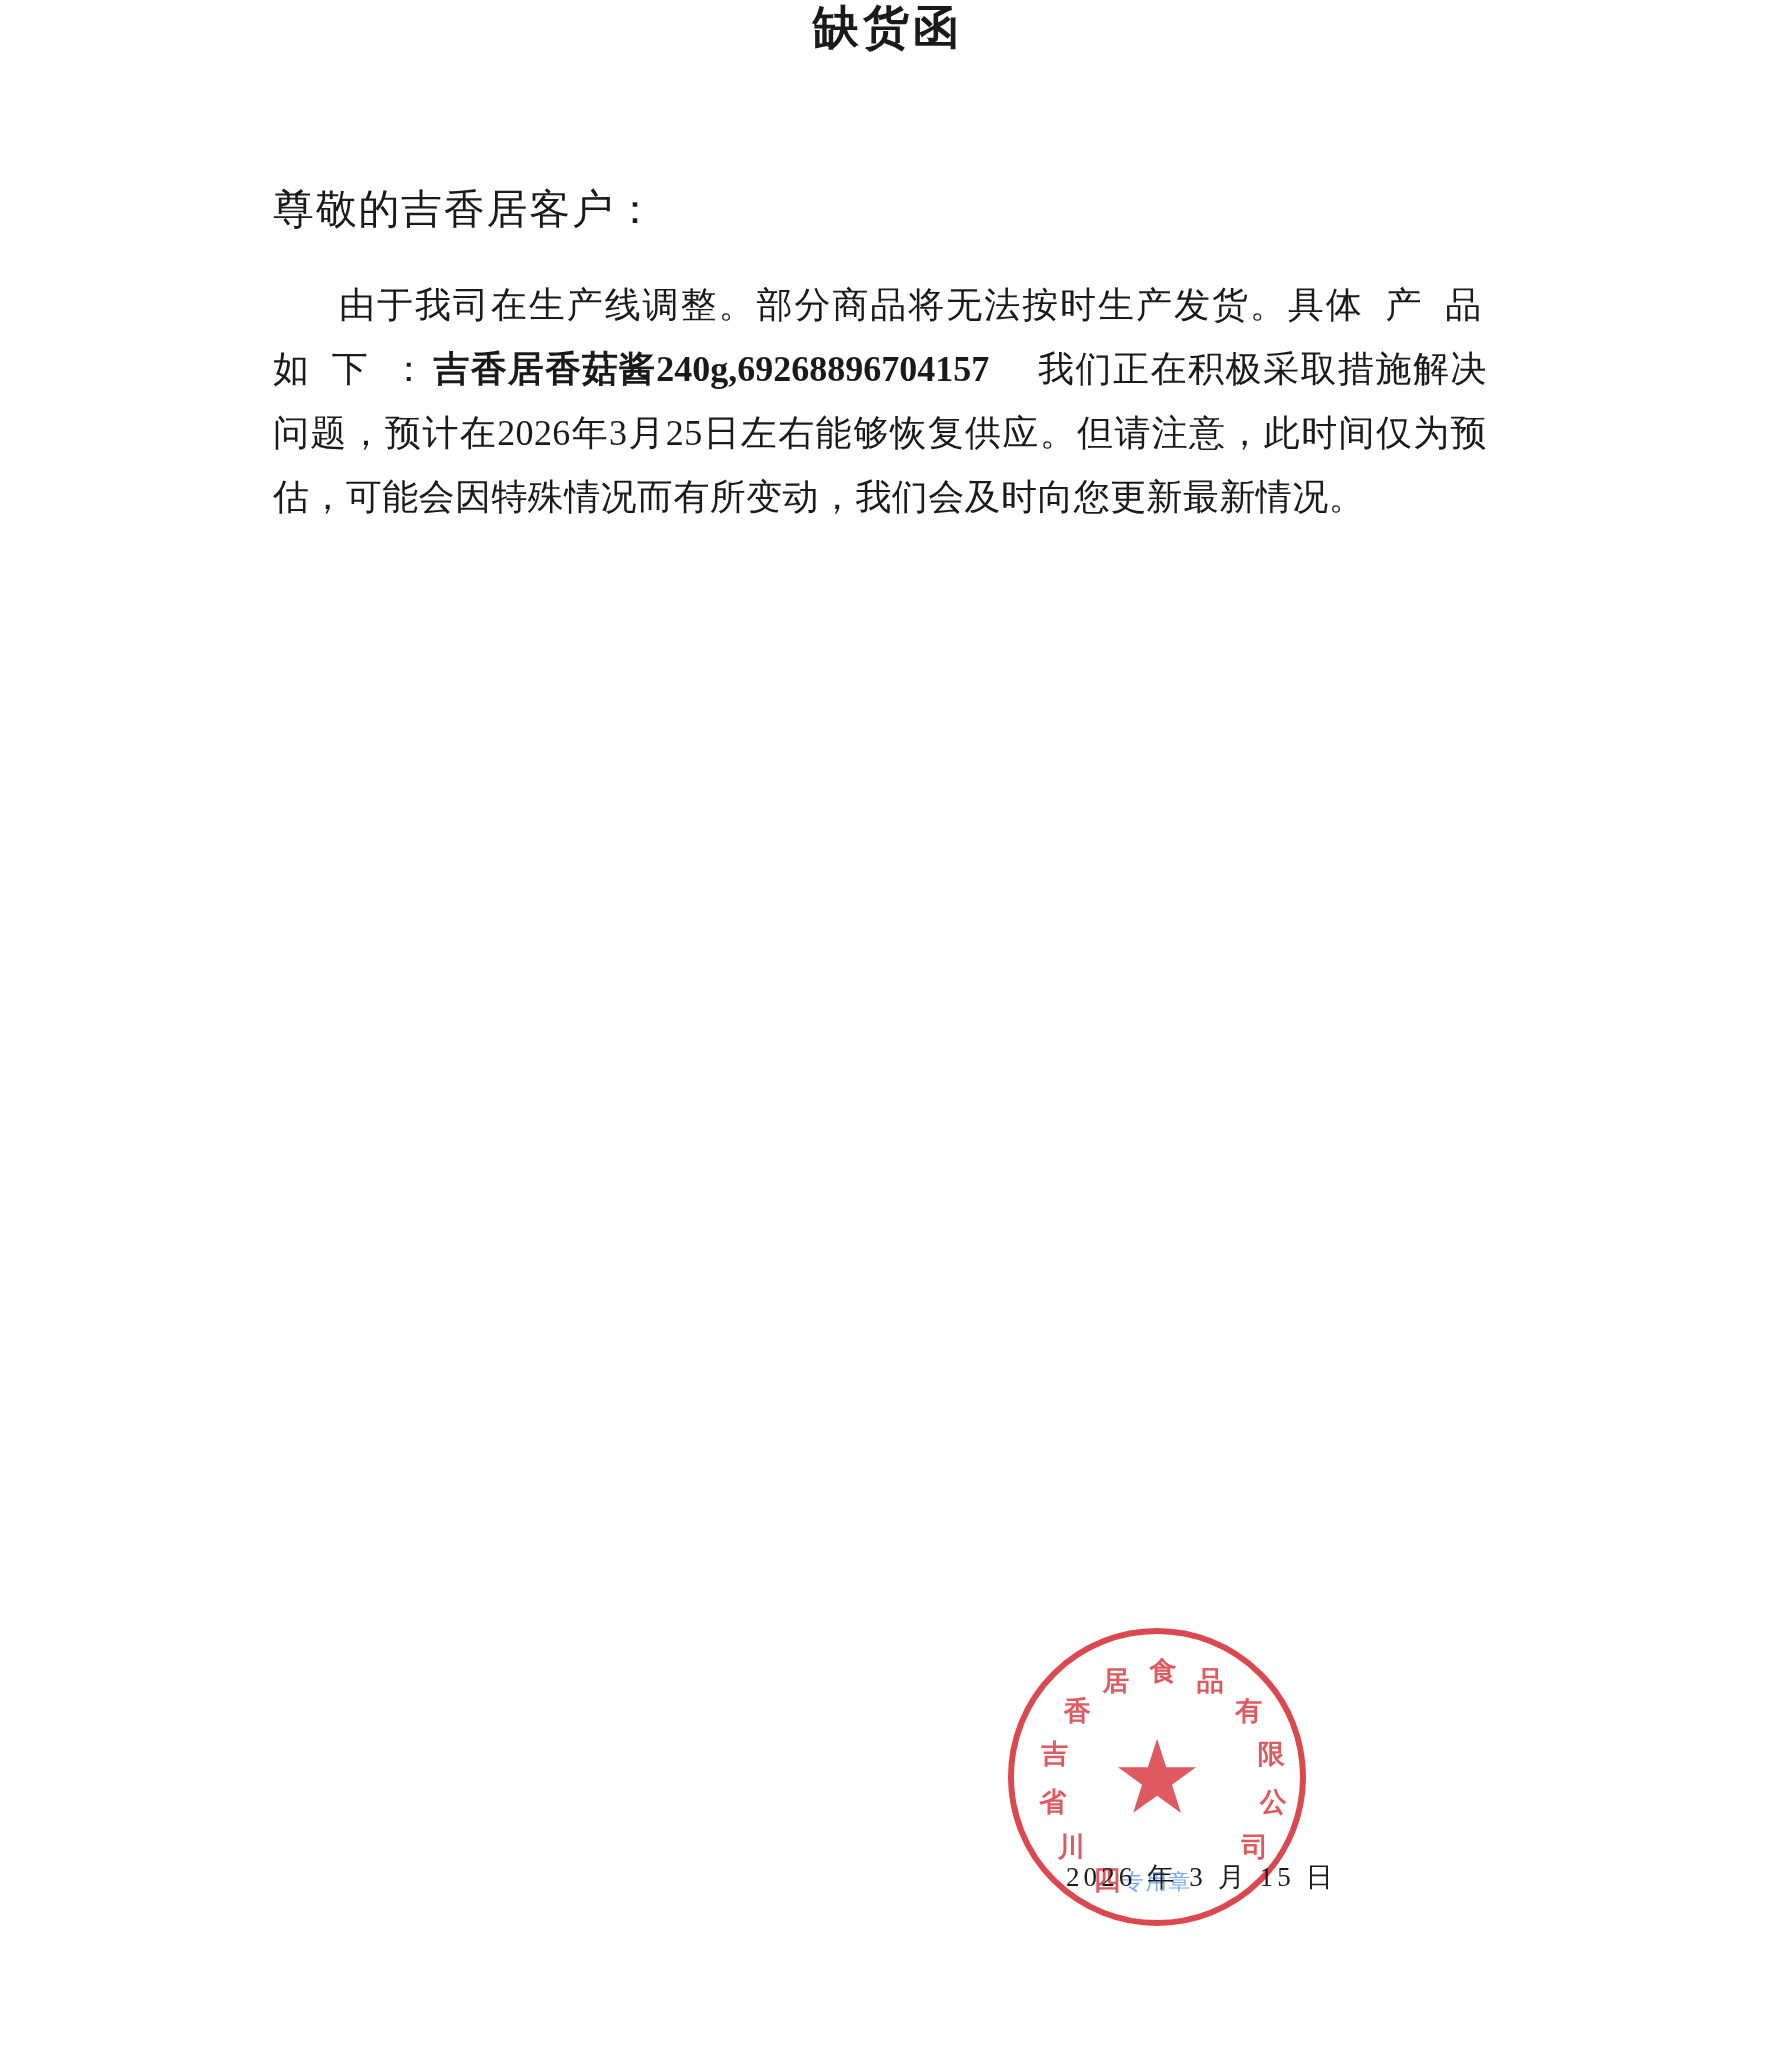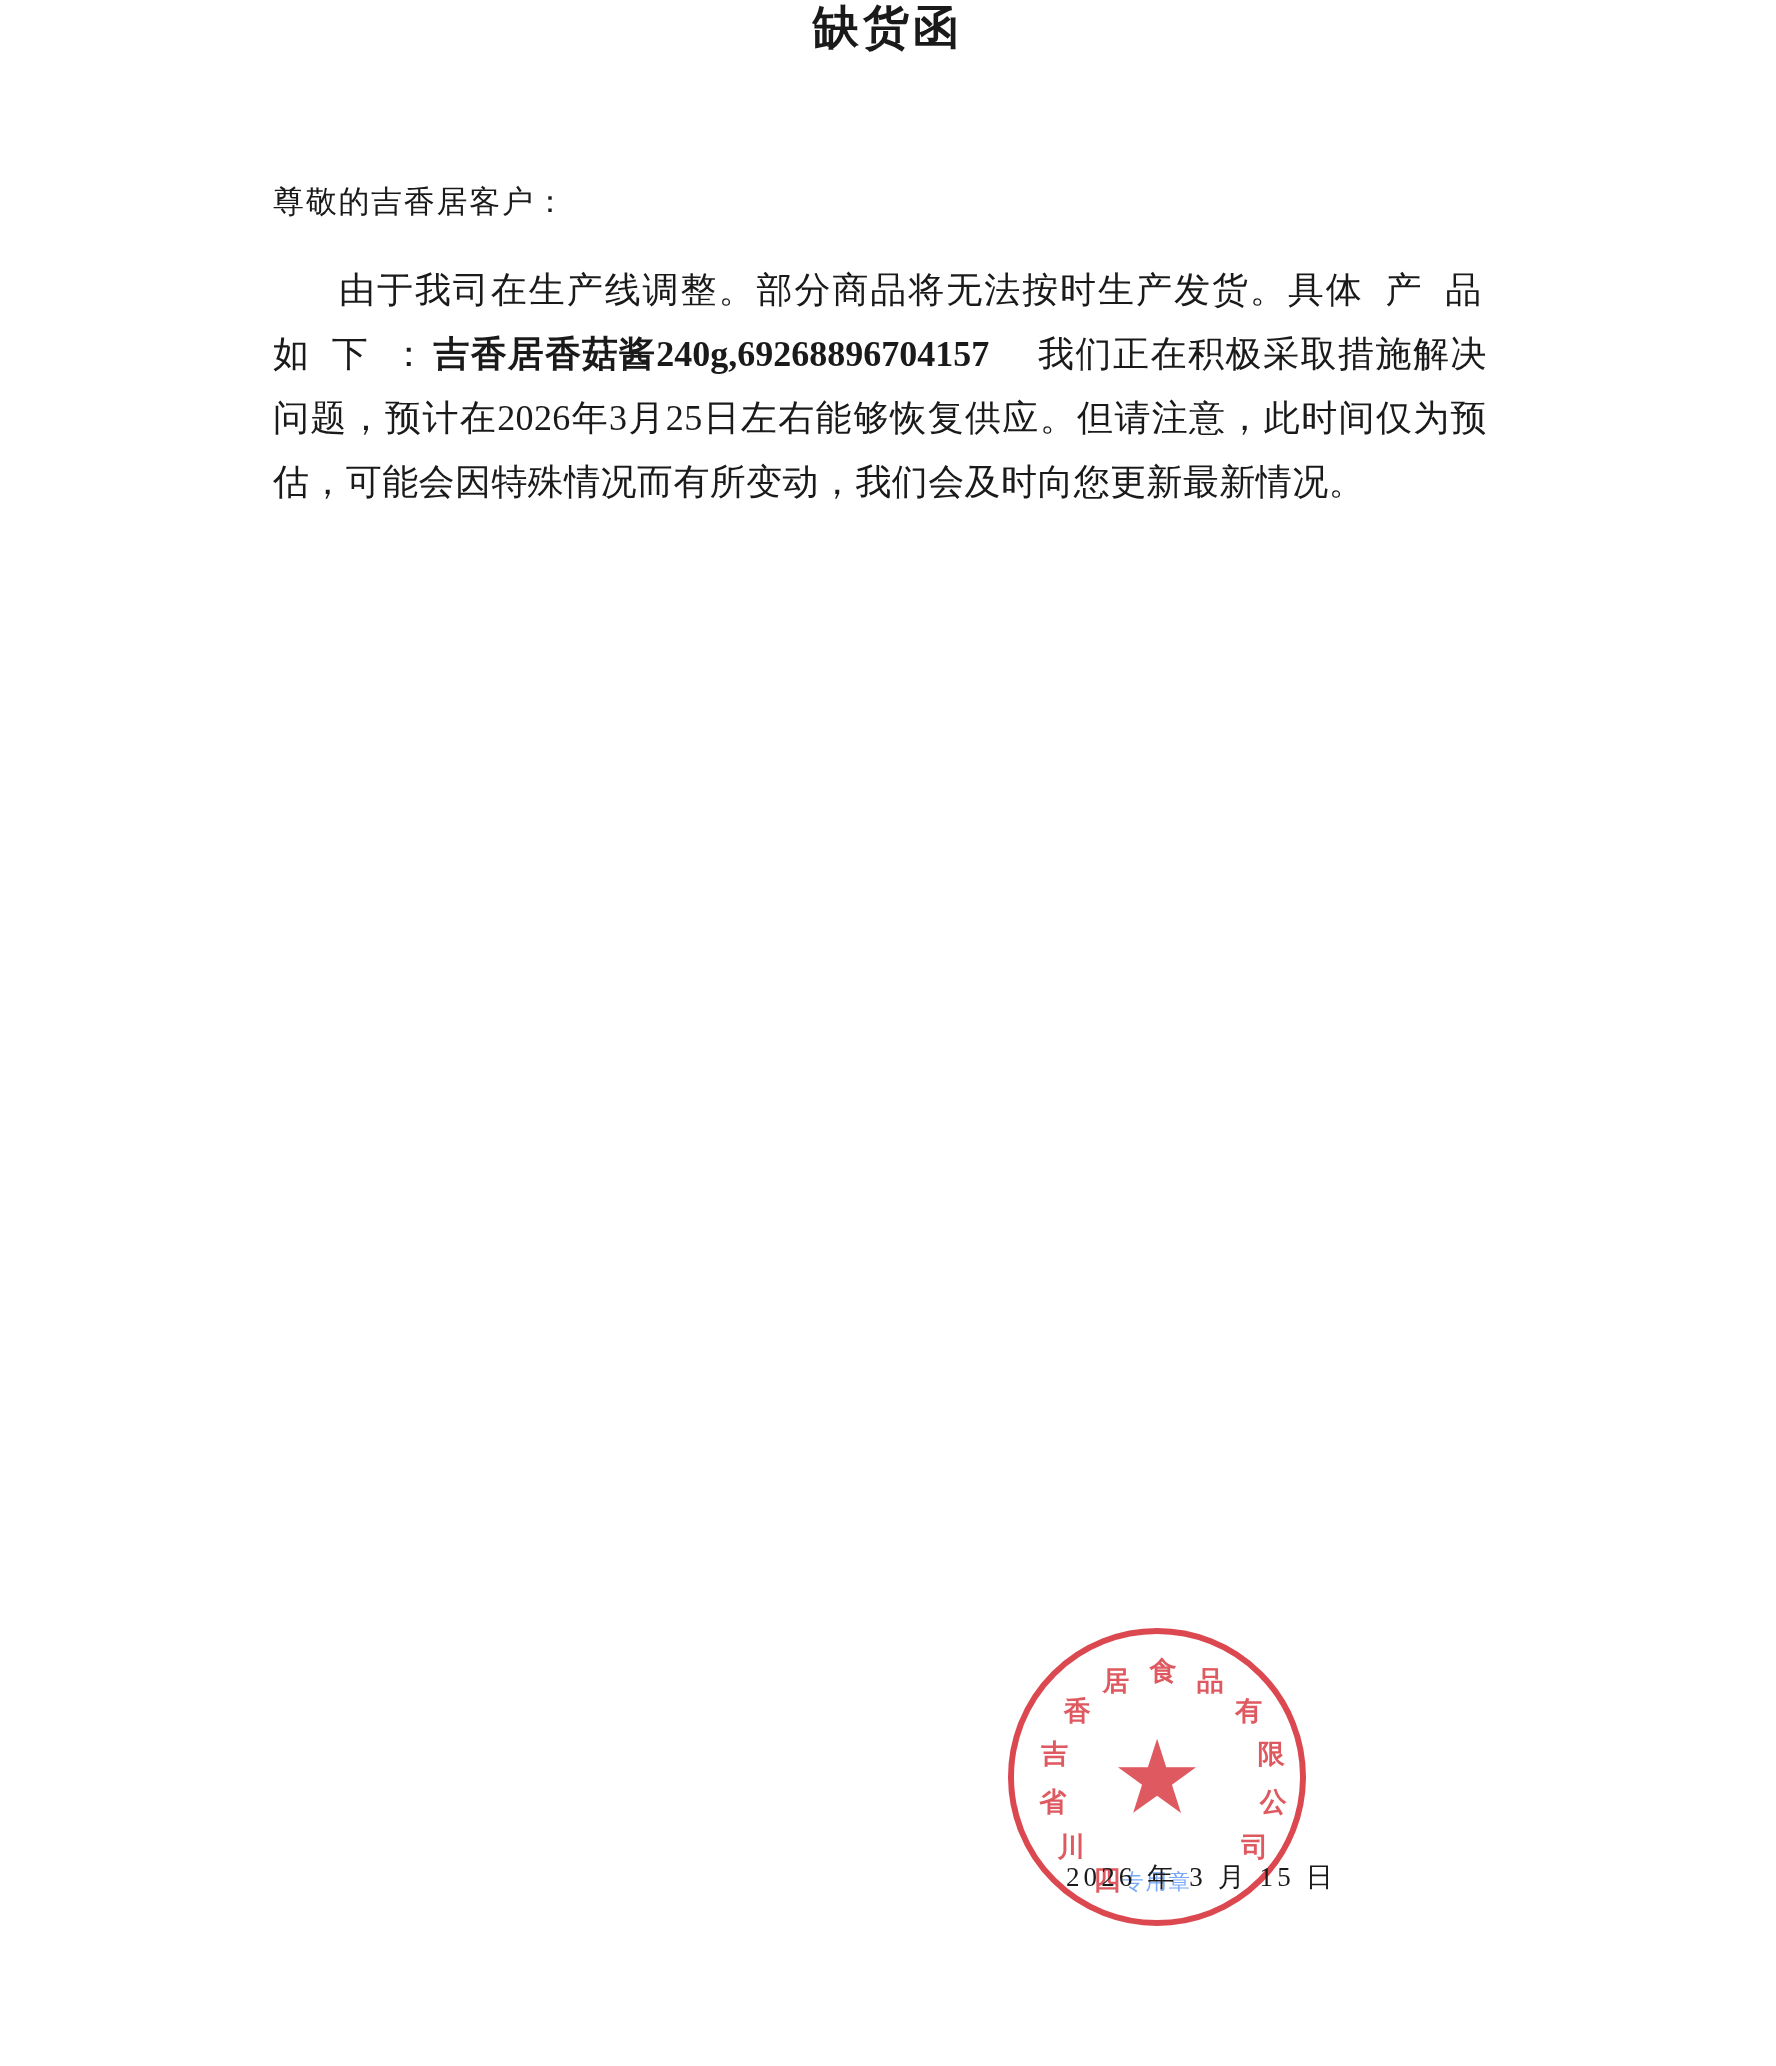--- a/index.html
+++ b/index.html
@@ -33,21 +33,21 @@
     font-family: "Liberation Serif", "DejaVu Serif", serif;
   }
 
   .body-block {
     margin-top: 124px;
     padding-left: 273px;
     padding-right: 289px;
   }
 
   .salutation {
-    font-size: 31px;
+    font-size: 41px;
     line-height: 1.5;
     letter-spacing: 1.7px;
     margin-bottom: 32px;
   }
 
   .para {
     font-size: 36px;
     line-height: 1.78;
     text-align: justify;
     text-justify: inter-ideograph;

